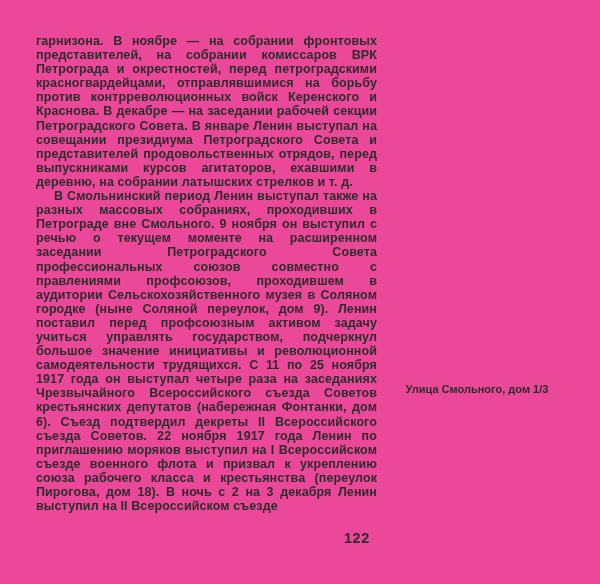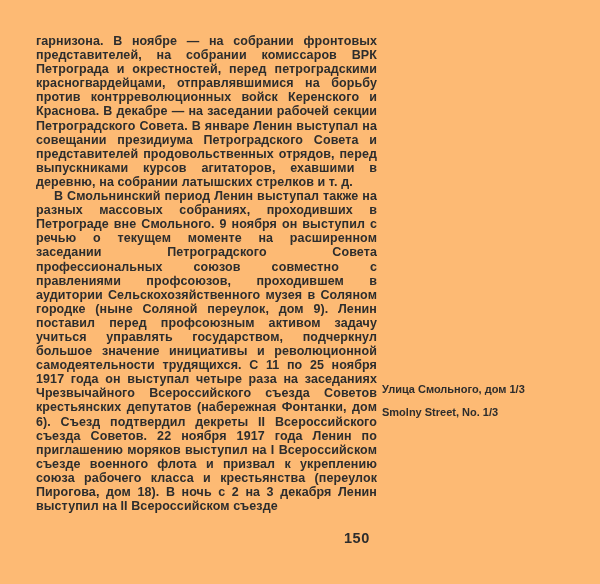--- a/index.html
+++ b/index.html
@@ -4,21 +4,21 @@
 <style>
   html, body {
     margin: 0;
     padding: 0;
     background: #ffffff;
   }
   .page {
     position: relative;
     width: 600px;
     height: 584px;
-    background: #fdba74;
+    background: #ec4899;
     font-family: "Liberation Sans", sans-serif;
     color: #2d2d2d;
     overflow: hidden;
   }
   .text-column {
     position: absolute;
     left: 36px;
     top: 34px;
     width: 341px;
     font-size: 12.5px;
@@ -32,21 +32,21 @@
     text-align: justify;
   }
   .text-column p.indented {
     text-indent: 18px;
   }
   .side-notes {
     position: absolute;
     top: 378px;
     right: 28px;
     width: 190px;
-    text-align: left;
+    text-align: center;
     font-size: 11px;
     line-height: 22.6px;
     font-weight: bold;
     color: #2d2d2d;
   }
   .side-note {
     white-space: nowrap;
   }
   .page-number {
     position: absolute;
@@ -63,18 +63,17 @@
 
 <div class="page">
 
   <div class="text-column">
     <p>гарнизона. В ноябре — на собрании фронтовых представителей, на собрании комиссаров ВРК Петрограда и окрестностей, перед петроградскими красногвардейцами, отправлявшимися на борьбу против контрреволюционных войск Керенского и Краснова. В декабре — на заседании рабочей секции Петроградского Совета. В январе Ленин выступал на совещании президиума Петроградского Совета и представителей продовольственных отрядов, перед выпускниками курсов агитаторов, ехавшими в деревню, на собрании латышских стрелков и т. д.</p>
     <p class="indented">В Смольнинский период Ленин выступал также на разных массовых собраниях, проходивших в Петрограде вне Смольного. 9 ноября он выступил с речью о текущем моменте на расширенном заседании Петроградского Совета профессиональных союзов совместно с правлениями профсоюзов, проходившем в аудитории Сельскохозяйственного музея в Соляном городке (ныне Соляной переулок, дом 9). Ленин поставил перед профсоюзным активом задачу учиться управлять государством, подчеркнул большое значение инициативы и революционной самодеятельности трудящихся. С 11 по 25 ноября 1917 года он выступал четыре раза на заседаниях Чрезвычайного Всероссийского съезда Советов крестьянских депутатов (набережная Фонтанки, дом 6). Съезд подтвердил декреты II Всероссийского съезда Советов. 22 ноября 1917 года Ленин по приглашению моряков выступил на I Всероссийском съезде военного флота и призвал к укреплению союза рабочего класса и крестьянства (переулок Пирогова, дом 18). В ночь с 2 на 3 декабря Ленин выступил на II Всероссийском съезде</p>
   </div>
 
   <div class="side-notes">
     <div class="side-note">Улица Смольного, дом 1/3</div>
-    <div class="side-note">Smolny Street, No. 1/3</div>
   </div>
 
-  <div class="page-number">150</div>
+  <div class="page-number">122</div>
 
 </div>
 
 </body></html>

